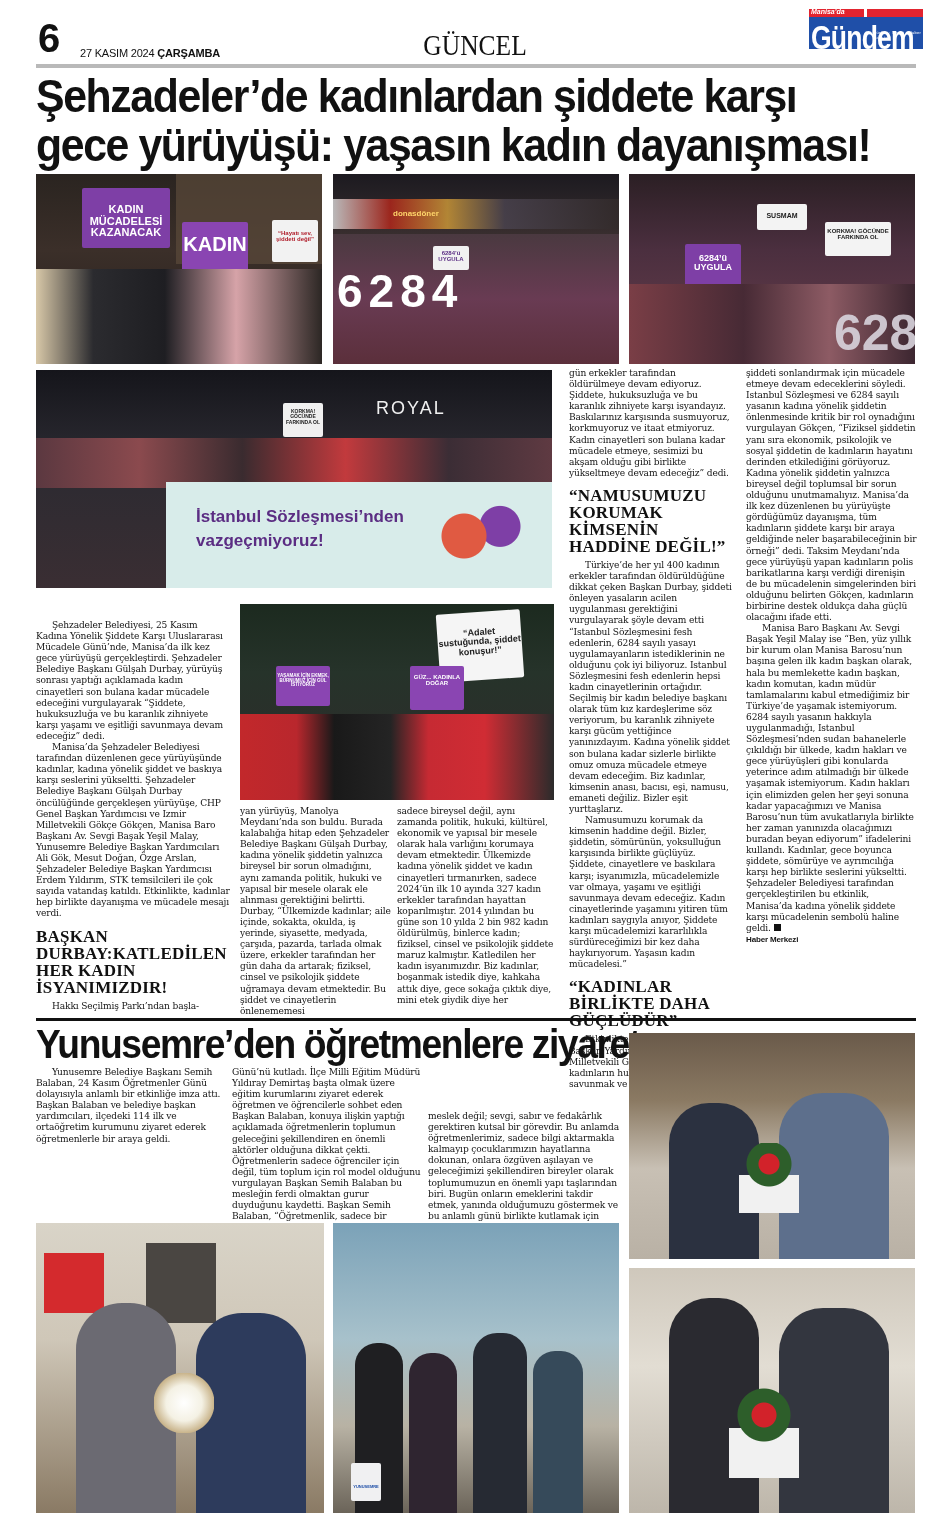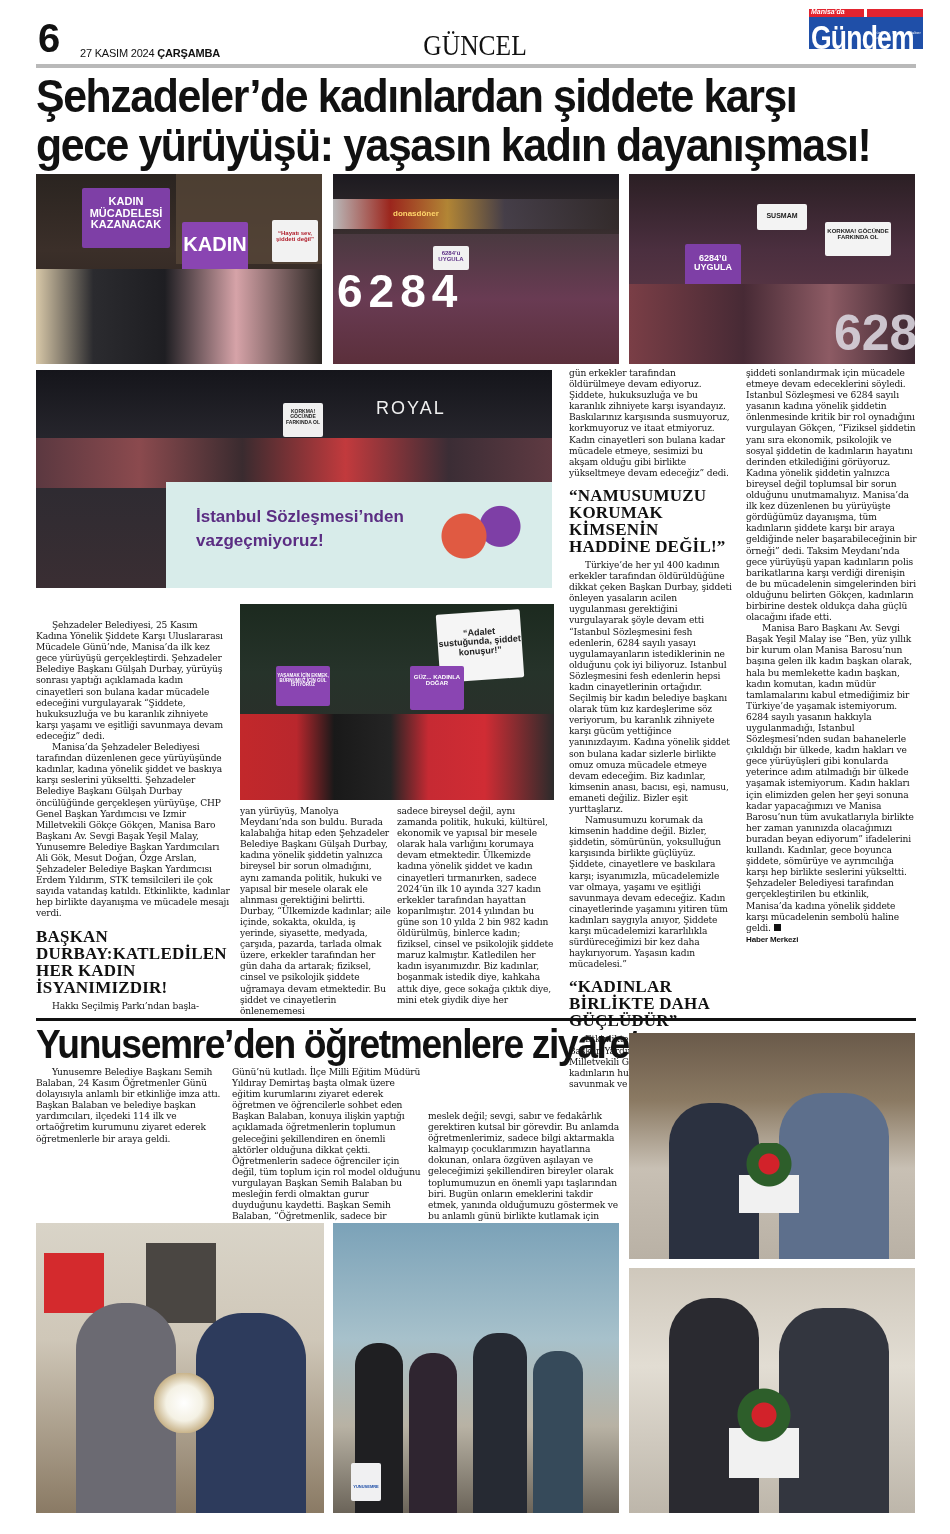--- a/index.html
+++ b/index.html
@@ -62,21 +62,21 @@
 </div>
 <div class="abs rule-top"></div>
 
 <div class="abs headline headline-1">
   <div>Şehzadeler’de kadınlardan şiddete karşı</div>
   <div>gece yürüyüşü: yaşasın kadın dayanışması!</div>
 </div>
 
 <div class="abs photo" style="left:36px; top:174px; width:286px; height:190px; background: linear-gradient(180deg,#2a2420 0%,#3b2f29 40%,#231d1a 100%);">
   <div class="abs" style="left:140px; top:0; width:146px; height:90px; background:#5b4a3a; opacity:0.7;"></div>
-  <div class="sign" style="left:46px; top:14px; width:88px; height:60px; background:#7e3fa6; color:#fff; font-size:11px; padding-top:8px;">KADIN MÜCADELESİ KAZANACAK</div>
+  <div class="sign" style="left:46px; top:14px; width:88px; height:60px; background:#7e3fa6; color:#fff; font-size:11px; padding-top:16px;">KADIN MÜCADELESİ KAZANACAK</div>
   <div class="sign" style="left:146px; top:48px; width:66px; height:50px; background:#8a45b2; color:#fff; font-size:20px; padding-top:12px;">KADIN</div>
   <div class="sign" style="left:236px; top:46px; width:46px; height:42px; background:#f2f2f2; color:#b01d2a; font-size:6px; padding-top:10px;">“Hayatı sev, şiddeti değil”</div>
   <div class="abs" style="left:0; top:95px; width:286px; height:95px; background: linear-gradient(90deg,#d8c8a8 0%,#2b2b2f 20%,#1e1e22 45%,#d6a3a8 70%,#2c2724 100%);"></div>
 </div>
 
 <div class="abs photo" style="left:333px; top:174px; width:286px; height:190px; background: linear-gradient(180deg,#1c1a20 0%,#3b3030 35%,#5a3b44 100%);">
   <div class="abs" style="left:0; top:25px; width:286px; height:30px; background: linear-gradient(90deg,#ddd 0%,#b7261a 20%,#d39d38 40%,#4b4450 60%,#332b2b 100%); opacity:0.8;"></div>
   <div class="ph-label" style="left:60px; top:35px; font-size:8px; color:#ffd66b;">donasdöner</div>
   <div class="abs" style="left:0; top:60px; width:286px; height:130px; background: linear-gradient(180deg,#4a3940 0%,#693b53 50%,#5b2f3b 100%);"></div>
   <div class="sign" style="left:100px; top:72px; width:36px; height:24px; background:#f1f1f1; color:#5a2d83; font-size:6px; padding-top:4px;">6284’ü UYGULA</div>

